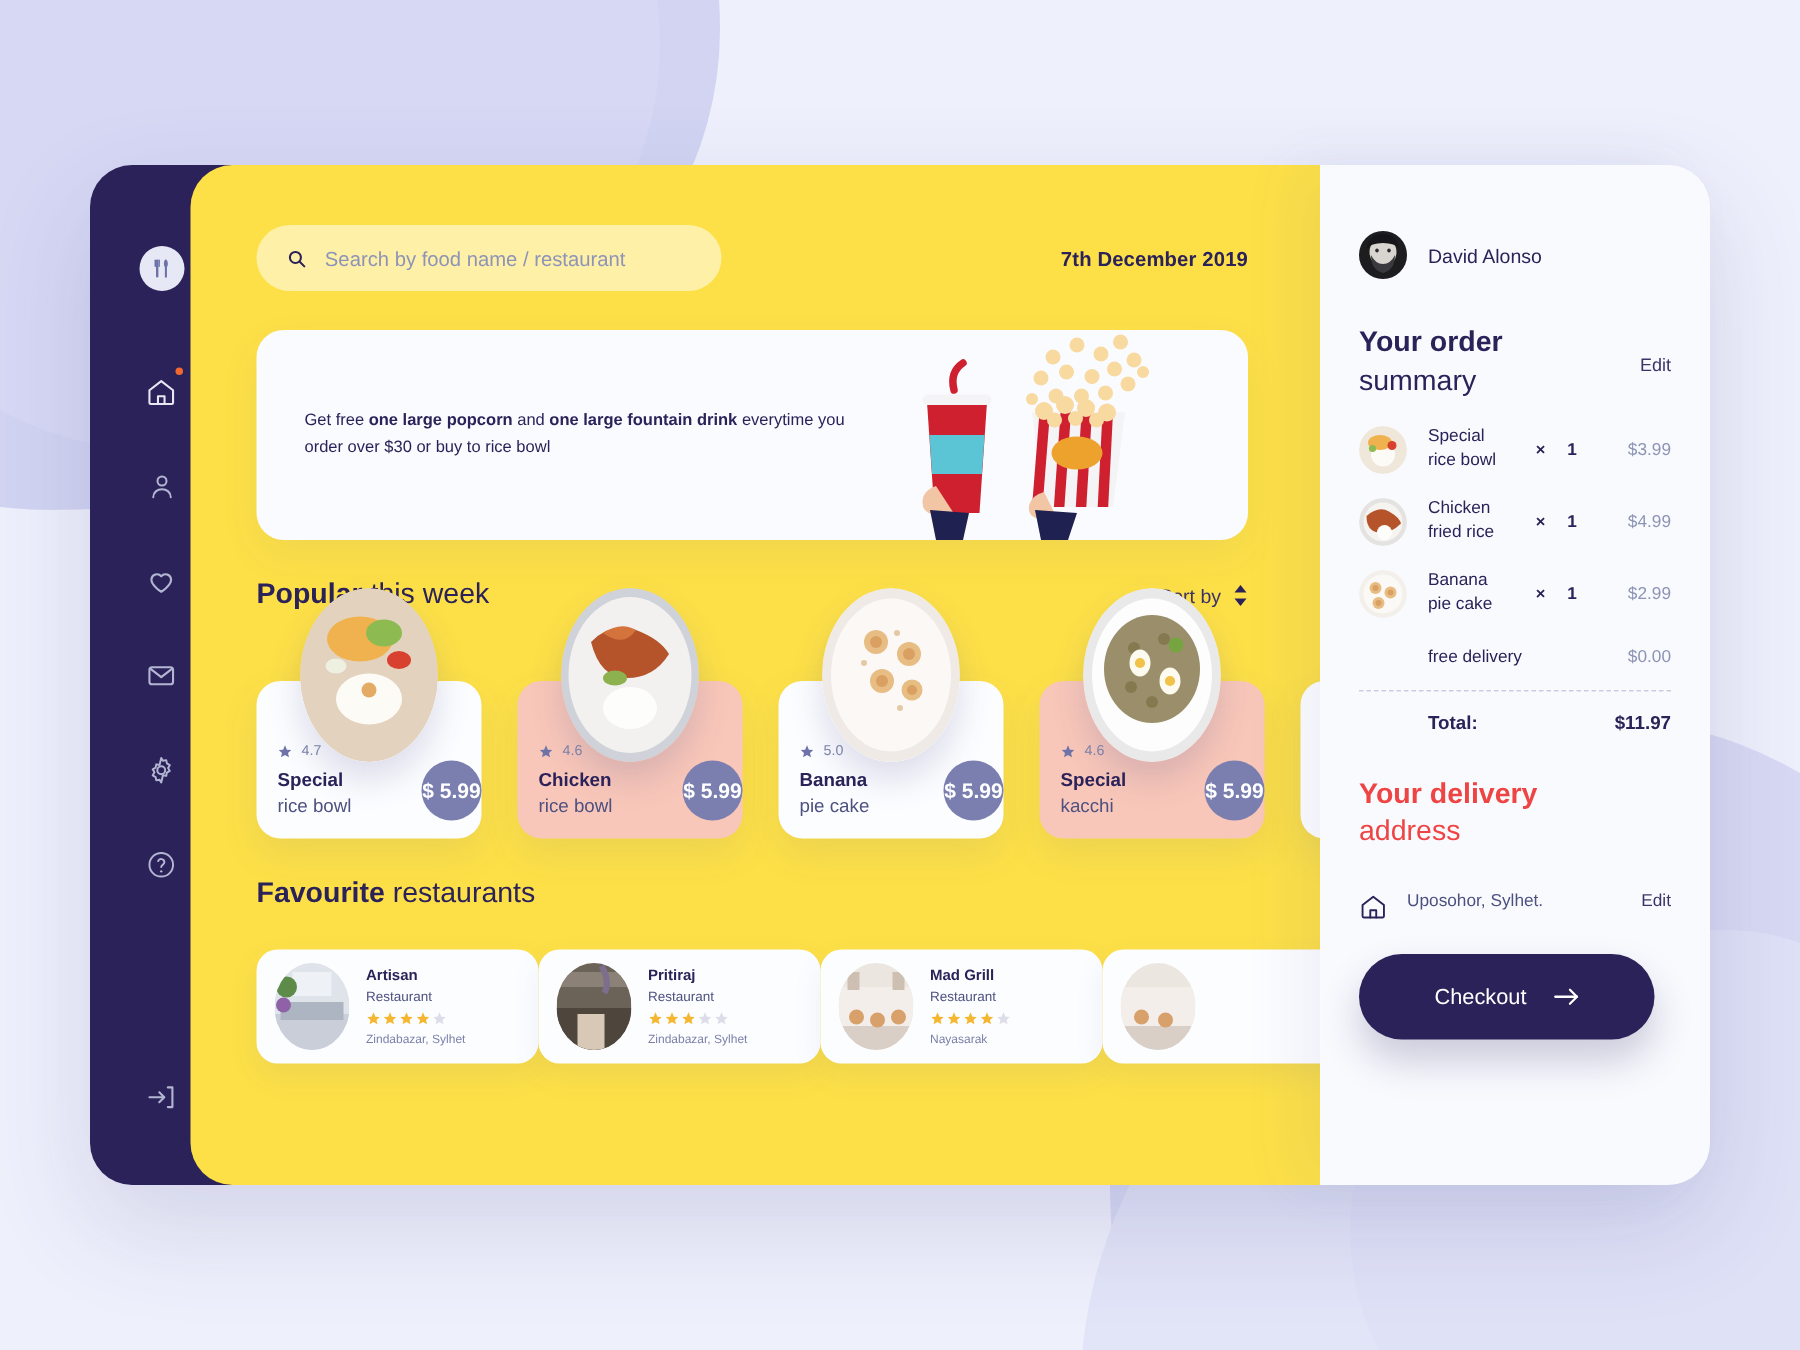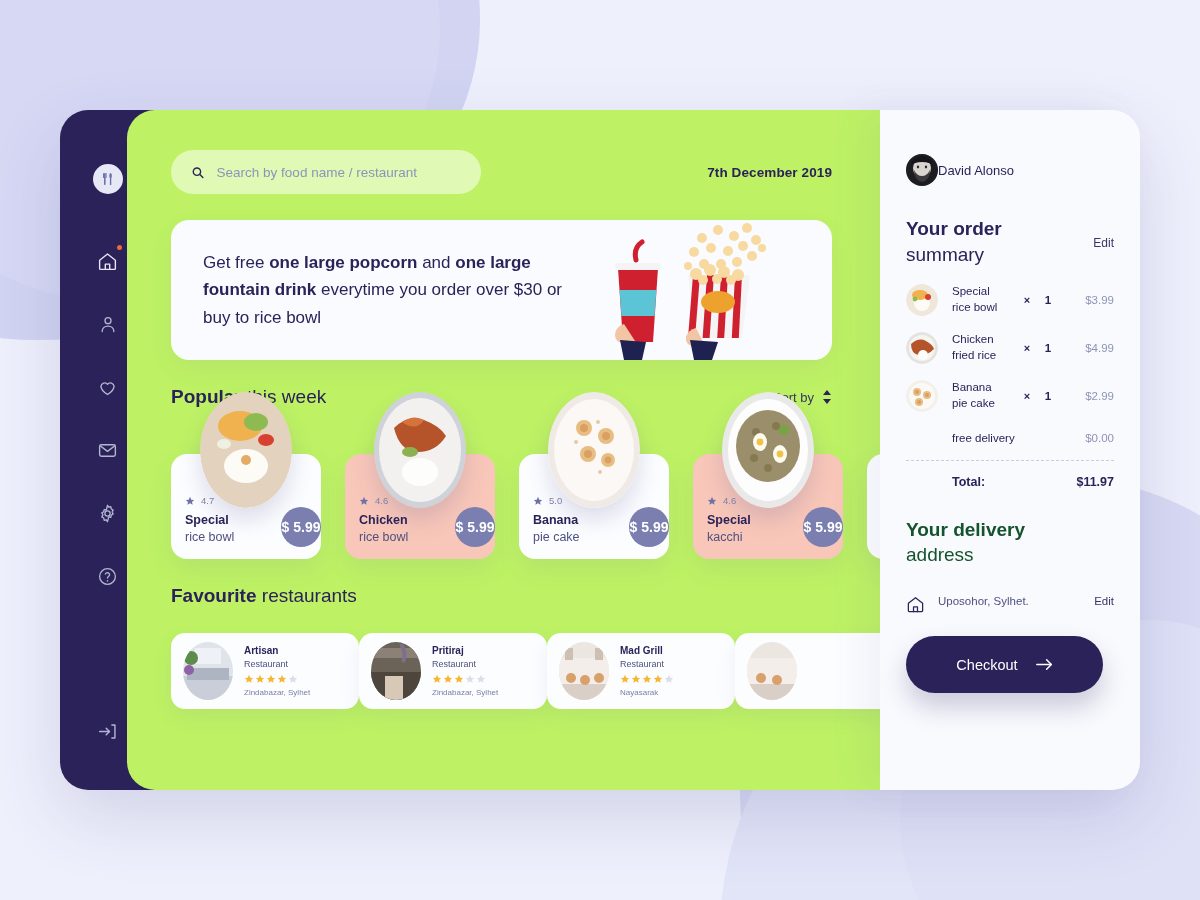--- a/index.html
+++ b/index.html
@@ -72,21 +72,21 @@
   }
   .nav-item svg { display:block; }
   .dot {
     position:absolute; top:7px; right:9px;
     width:5px; height:5px; border-radius:50%; background:#f2692f;
   }
   .logout { margin-bottom:0; }
 
   
   .main {
-    flex:1; background:#bef264;
+    flex:1; background:#fde047;
     border-radius:28px 0 0 28px;
     margin-left:-28px;
     position:relative;
     padding:40px 0 0 44px;
     overflow:hidden;
   }
   .topbar { display:flex; align-items:center; justify-content:space-between; padding-right:48px; }
   .search {
     width:310px; height:44px; border-radius:22px;
     background:rgba(255,255,255,.52);
@@ -104,21 +104,21 @@
   .promo {
     margin-top:26px; margin-right:48px;
     height:140px; background:#fafbff;
     border-radius:18px; position:relative;
     display:flex; align-items:center;
     box-shadow:0 10px 26px rgba(80,90,160,.07);
     overflow:hidden;
   }
   .promo-text {
     padding-left:32px; width:420px;
-    font-size:17px; line-height:1.62; color:#2b2259; font-weight:400;
+    font-size:11px; line-height:1.62; color:#2b2259; font-weight:400;
   }
   .promo-text b { font-weight:700; }
   .promo-art { position:absolute; right:48px; bottom:0; width:200px; height:140px; }
 
   
   .sec-head {
     margin-top:26px; margin-right:48px;
     display:flex; align-items:center; justify-content:space-between;
   }
   .sec-title { font-size:19px; color:#2b2259; font-weight:400; }
@@ -169,21 +169,21 @@
 
   
   .order {
     width:260px; background:#f9fafe;
     border-radius:0 28px 28px 0;
     flex:0 0 260px;
     padding:44px 26px 0 26px;
     position:relative;
     box-shadow:-18px 0 36px rgba(90,100,170,.07);
   }
-  .user { display:flex; align-items:center; gap:0; }
+  .user { display:flex; align-items:center; gap:14px; }
   .avatar {
     width:32px; height:32px; border-radius:50%;
     overflow:hidden; flex:0 0 32px;
     background:#cfd2e4;
   }
   .uname { font-size:13px; color:#2b2259; }
   .order-head {
     margin-top:30px; display:flex; align-items:flex-start; justify-content:space-between;
   }
   .oh-title { font-size:19px; color:#2b2259; font-weight:400; line-height:1.36; }
@@ -195,21 +195,21 @@
   .o-x { font-size:11px; color:#2b2259; font-weight:700; width:22px; text-align:center; }
   .o-qty { font-size:11.5px; color:#2b2259; font-weight:700; width:20px; text-align:center; }
   .o-price { font-size:11.5px; color:#8d93b5; margin-left:auto; }
   .o-free { display:flex; align-items:center; margin-top:20px; }
   .o-free-label { font-size:11.5px; color:#2b2259; margin-left:46px; }
   .o-free-price { font-size:11.5px; color:#8d93b5; margin-left:auto; }
   .divider { margin-top:16px; border-top:1px dashed #c9cde4; }
   .o-total { display:flex; align-items:center; margin-top:14px; }
   .o-total-label { font-size:12.5px; color:#2b2259; font-weight:700; margin-left:46px; }
   .o-total-price { font-size:12.5px; color:#2b2259; font-weight:700; margin-left:auto; }
-  .addr-head { margin-top:28px; font-size:19px; color:#14532d; font-weight:400; line-height:1.36; }
+  .addr-head { margin-top:28px; font-size:19px; color:#ef4444; font-weight:400; line-height:1.36; }
   .addr-head b { font-weight:700; display:block; }
   .addr-row { margin-top:27px; display:flex; }
   .addr-text { font-size:11.5px; color:#4d5180; margin-left:13px; }
   .addr-edit { font-size:11.5px; color:#3b3468; margin-left:auto; cursor:pointer; }
   .checkout {
     margin-top:22px; width:197px; height:57px; border-radius:29px;
     background:#2b2259; color:#fff; border:none;
     display:flex; align-items:center; justify-content:center; gap:18px;
     font-family:"Liberation Sans", sans-serif; font-size:14.5px; cursor:pointer;
     box-shadow:0 14px 26px rgba(43,34,89,.22);

